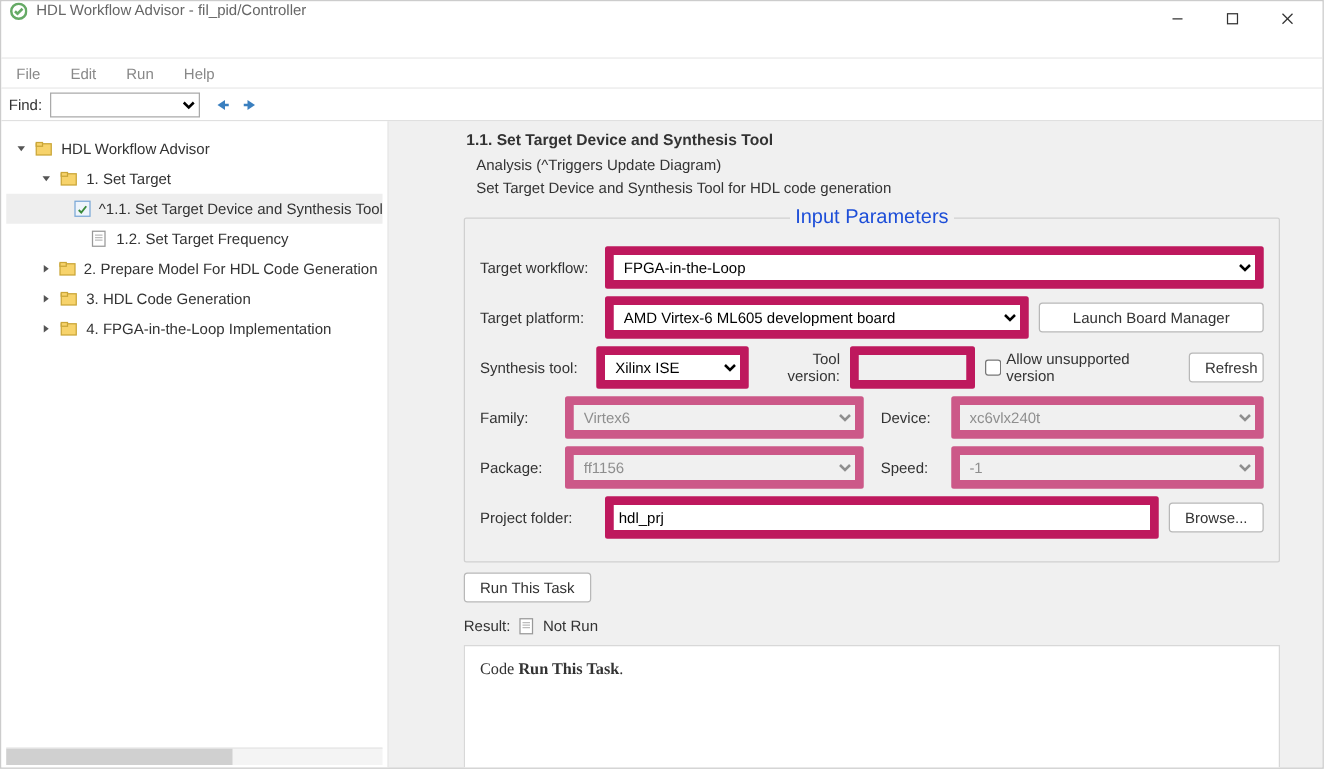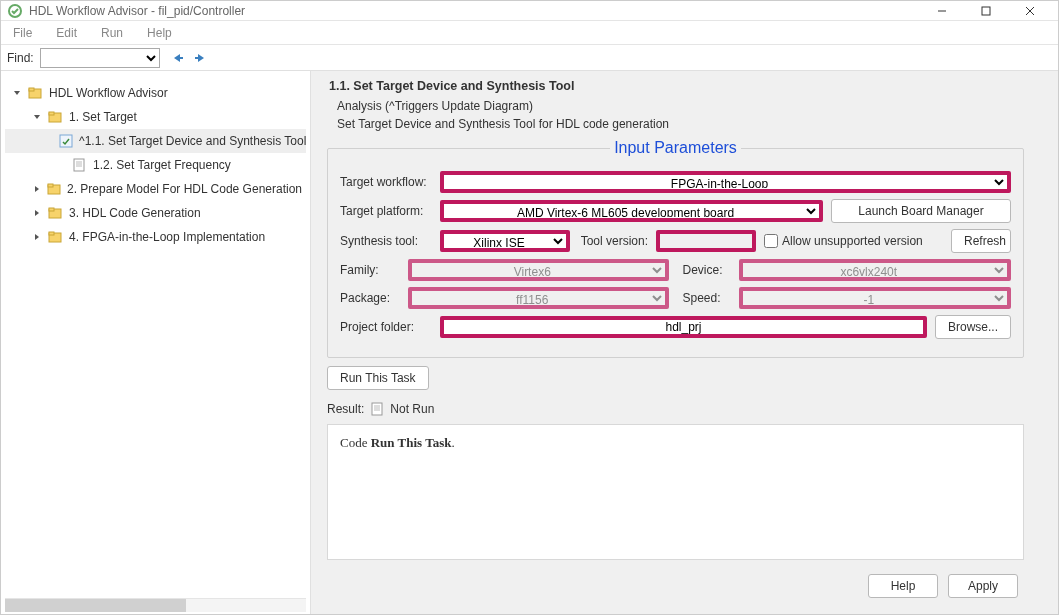--- a/index.html
+++ b/index.html
@@ -10,24 +10,24 @@
     color: #333;
     width: 1059px;
     height: 615px;
     overflow: hidden;
     display: flex;
     flex-direction: column;
     border: 1px solid #ccc;
   }
   
   .titlebar {
-    height: 20px;
+    height: 46px;
     background: #fff;
     display: flex;
-    align-items: center;
+    align-items: flex-start;
     padding: 0 6px;
     border-bottom: 1px solid #e5e5e5;
   }
   .titlebar .app-icon {
     width: 16px; height: 16px; margin-right: 6px;
     display:flex; align-items:center; justify-content:center;
   }
   .titlebar .title-text { color: #666; font-size: 12px; }
   .window-controls { margin-left: auto; display: flex; }
   .window-controls .wc {
@@ -75,35 +75,36 @@
   .hscroll {
     height:14px; background:#f4f4f4; border-top:1px solid #e5e5e5;
     margin:0 4px;
   }
   .hscroll .thumb { width:60%; height:100%; background:#d0d0d0; }
 
   
   .content {
     flex:1; background:#f0f0f0; display:flex; flex-direction:column;
     overflow:hidden;
+    padding-left:44px;
   }
   .content-inner { flex:1; padding: 8px 12px 4px 8px; overflow:hidden; display:flex; flex-direction:column;}
   .section-title { font-weight:bold; font-size:12.5px; margin: 0 0 4px 10px; }
   .subtext { margin: 2px 0 2px 18px; color:#333; }
   fieldset.group {
     border:1px solid #d0d0d0; margin: 6px 8px 8px 8px; padding: 8px 12px 12px 12px;
     border-radius:2px;
   }
   fieldset.group legend { padding: 0 4px; color:#1d4ed8; font-size:16px;text-align:center; }
   .form-row { display:flex; align-items:center; gap:8px; margin:6px 0; }
   .form-row .flabel { width:92px; color:#333; }
   .form-row .wide { flex:1; }
   select.combo, input.textin {
-    height:22px; border:4px solid #be185d; background:#fff; font-size:12px;
-    padding: 1px 4px; border-radius:2px;text-align:center;
+    height:34px; border:7px solid #be185d; background:#fff; font-size:12px;
+    padding: 1px 4px; border-radius:2px;
   }
   select.combo.disabled, input.textin.disabled {
     background:#f0f0f0; color:#666;
   }
   .btn {
     height:24px; padding: 2px 12px; background:#fff; border:1px solid #b8b8b8;
     border-radius:3px; font-size:12px; color:#333; cursor:pointer;
   }
   .checkbox { display:inline-flex; align-items:center; gap:4px; }
   .checkbox input { width:14px; height:14px; }

